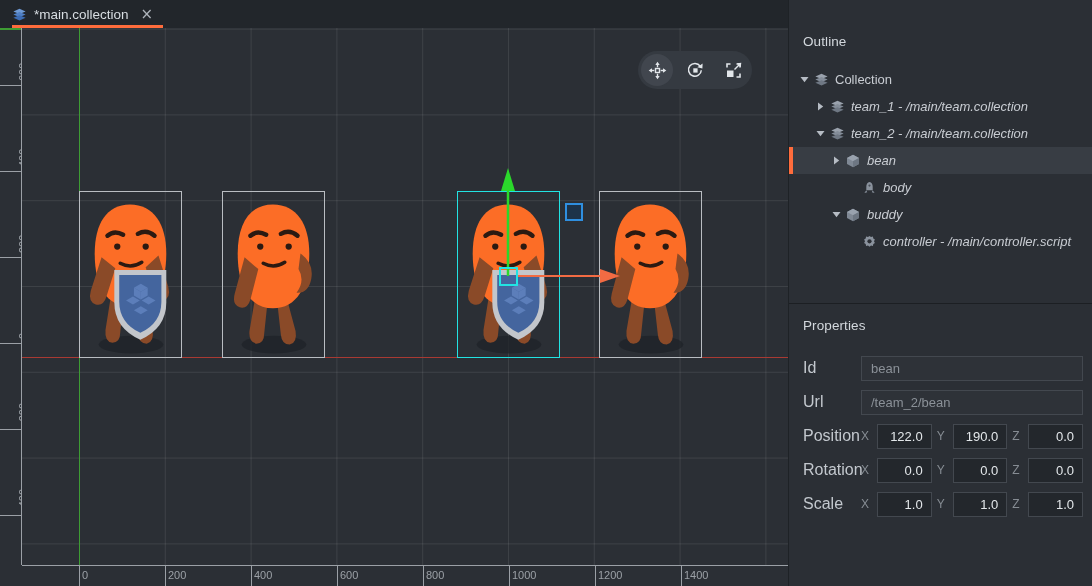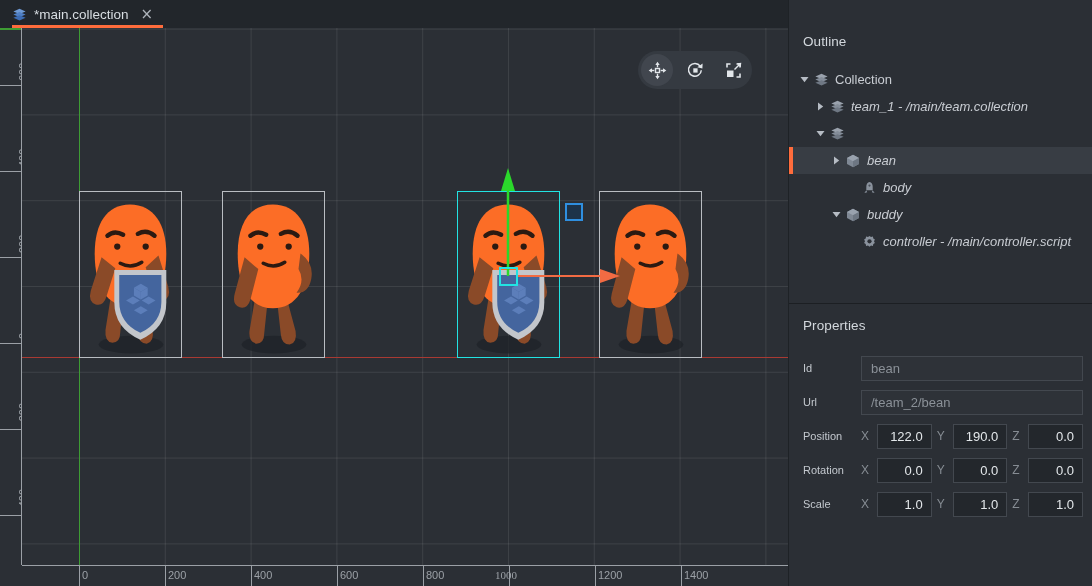--- a/index.html
+++ b/index.html
@@ -180,21 +180,21 @@
   #properties-panel {
     position:absolute; left:0; top:304px; width:304px; height:282px;
     background:#2b2f35;
   }
   #prop-rows { margin-top:18px; padding-left:14px; padding-right:10px; }
   .prop-row {
     display:flex; align-items:center; height:34px;
   }
   .prop-label {
     width:58px; flex:0 0 58px;
-    font-size:11px; color:#c3c8ce;
+    font-size:16px; color:#c3c8ce;
   }
   .text-field {
     flex:1 1 auto; height:25px;
     background:#2e3238;
     border:1px solid #43484f;
     color:#8b9198;
     font-size:13px;
     display:flex; align-items:center;
     padding-left:9px;
     overflow:hidden;
@@ -399,21 +399,21 @@
         <div class="rh-label" style="left: 60px;">0</div>
         <div class="rh-tick" style="left: 143px;"></div>
         <div class="rh-label" style="left: 146px;">200</div>
         <div class="rh-tick" style="left: 229px;"></div>
         <div class="rh-label" style="left: 232px;">400</div>
         <div class="rh-tick" style="left: 315px;"></div>
         <div class="rh-label" style="left: 318px;">600</div>
         <div class="rh-tick" style="left: 401px;"></div>
         <div class="rh-label" style="left: 404px;">800</div>
         <div class="rh-tick" style="left: 487px;"></div>
-        <div class="rh-label" style="left: 473px; font-family: Liberation Serif, serif;">1000</div>
+        <div class="rh-label" style="left: 490px;">1000</div>
         <div class="rh-tick" style="left: 573px;"></div>
         <div class="rh-label" style="left: 576px;">1200</div>
         <div class="rh-tick" style="left: 659px;"></div>
         <div class="rh-label" style="left: 662px;">1400</div>
       </div>
     <div id="ruler-corner"></div>
   </div>
 
   <div id="right-panel">
 
@@ -456,20 +456,21 @@
                 <polygon points="0.5,2 8.5,2 4.5,7.2" fill="#b6bcc4"></polygon>
               </svg>
             </span>
             <span class="tree-icon">
               <svg width="15" height="13" viewBox="0 0 15 13">
                 <polygon points="7.5,0.8 13.6,3.4 7.5,6 1.4,3.4" fill="#9aa2ad"></polygon>
                 <polygon points="7.5,4.0 13.6,6.6 7.5,9.2 1.4,6.6" fill="#848d99"></polygon>
                 <polygon points="7.5,7.2 13.6,9.8 7.5,12.4 1.4,9.8" fill="#6f7884"></polygon>
               </svg>
             </span>
+            <span class="tree-label italic">team_2 - /main/team.collection</span>
           </div>
           <div class="tree-row selected" style="padding-left: 40px;">
             <span class="twisty">
               <svg width="9" height="9" viewBox="0 0 9 9">
                 <polygon points="2,0.5 7.2,4.5 2,8.5" fill="#b6bcc4"></polygon>
               </svg>
             </span>
             <span class="tree-icon">
               <svg width="14" height="14" viewBox="0 0 14 14">
                 <polygon points="7,0.8 13,4 13,10 7,13.2 1,10 1,4" fill="#7f8894"></polygon>

